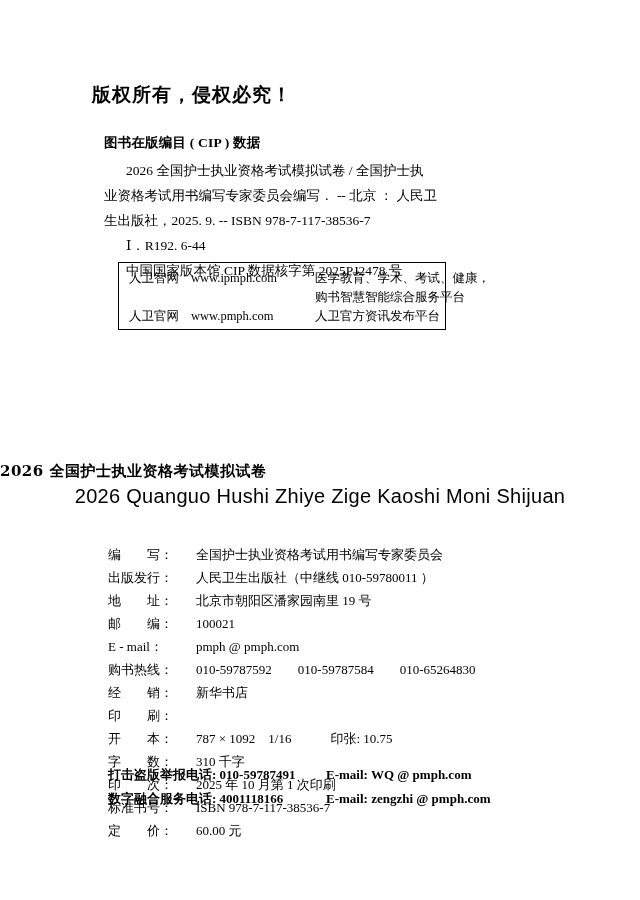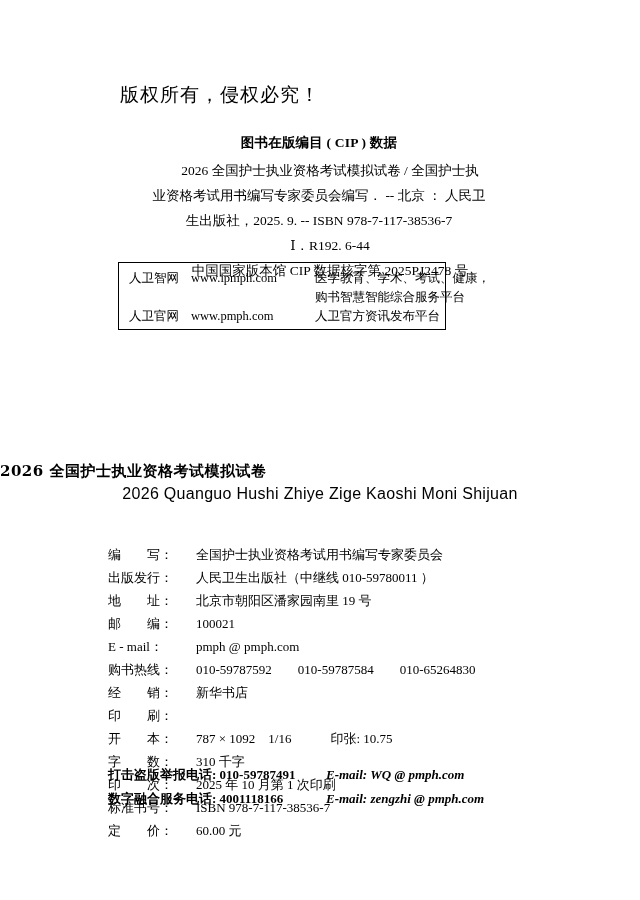--- a/index.html
+++ b/index.html
@@ -17,37 +17,36 @@
   .page {
     position: relative;
     width: 640px;
     height: 900px;
     box-sizing: border-box;
   }
 
   
   .copyright-notice {
     position: absolute;
-    left: 120px;
+    left: 92px;
     top: 82px;
     font-size: 19px;
-    font-weight: normal;
+    font-weight: bold;
     letter-spacing: 1px;
     font-family: "DejaVu Serif", "Liberation Serif", serif;
   }
 
   
   .cip-block {
     position: absolute;
     left: 104px;
     top: 130px;
     width: 430px;
     font-size: 13.5px;
     line-height: 25px;
-    text-align: center;
   }
   .cip-title {
     font-weight: bold;
     font-size: 13.5px;
     margin-bottom: 3px;
     letter-spacing: 0.2px;
   }
   .cip-line {
     white-space: nowrap;
   }
@@ -103,21 +102,21 @@
     font-weight: bold;
     letter-spacing: 0.5px;
     font-family: "DejaVu Serif", "Liberation Serif", serif;
   }
   .title-py {
     position: absolute;
     left: 0;
     right: 0;
     top: 485px;
     text-align: center;
-    font-size: 16px;
+    font-size: 20px;
     letter-spacing: 0.3px;
     font-family: "Liberation Sans", sans-serif;
   }
 
   
   .imprint {
     position: absolute;
     left: 108px;
     top: 543px;
     width: 440px;
@@ -150,21 +149,20 @@
   .hot-row {
     display: flex;
     white-space: nowrap;
     justify-content: center;
   }
   .hot-left {
     flex: 0 0 218px;
   }
   .hot-right {
     flex: 1 1 auto;
-    font-style: italic;
   }
 </style>
 </head>
 <body>
 
 <div class="page">
 
   <div class="copyright-notice">版权所有，侵权必究！</div>
 
   <div class="cip-block">

